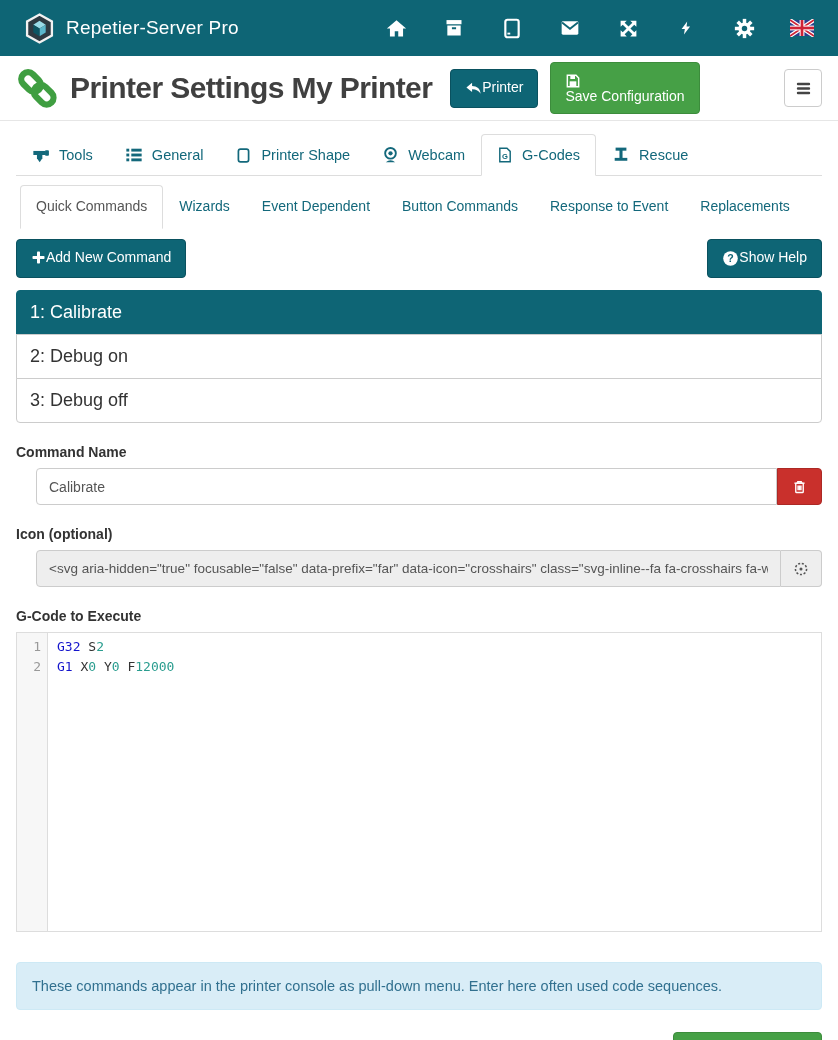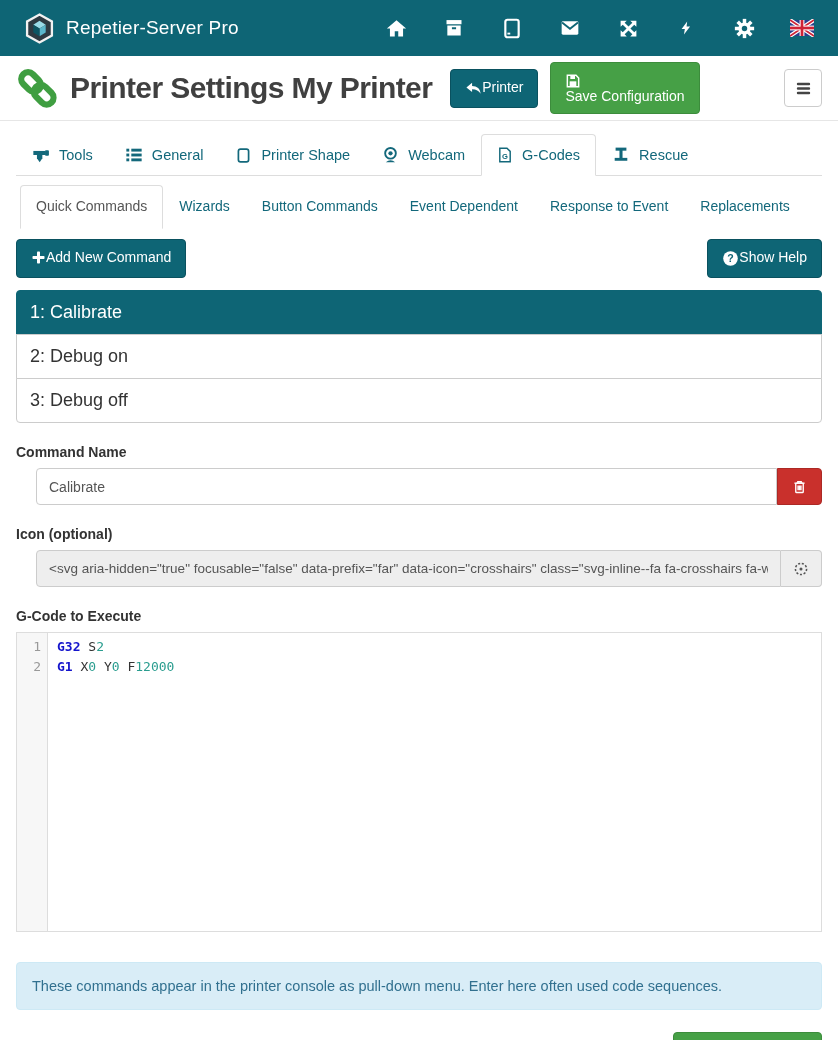--- a/index.html
+++ b/index.html
@@ -78,21 +78,21 @@
   }
   
   .editor { display:flex; border:1px solid #ddd; height:300px; margin-top:5px; background:#fff; }
   .gutter {
     width:31px; background:#f7f7f7; border-right:1px solid #ddd; color:#999;
     font-family:"DejaVu Sans Mono", monospace; font-size:13px; text-align:right;
     padding:4px 6px 0 0; flex-shrink:0;
   }
   .gutter div, .codearea div { height:20px; line-height:20px; }
   .codearea { flex:1; font-family:"DejaVu Sans Mono", monospace; font-size:13px; padding:4px 0 0 9px; white-space:pre; cursor:text; }
-  .tok-cmd { color:#1515cc; font-weight:bold; }
+  .tok-cmd { color:#1515cc; font-weight:normal; }
   .tok-param { color:#333; }
   .tok-num { color:#2a9d8f; }
   
   .info-box {
     margin-top:30px; background:#d9edf7; border:1px solid #cde9f5; border-radius:4px;
     padding:15px; color:#31708f; font-size:14.5px;
   }
   .footer-row { display:flex; justify-content:flex-end; margin-top:22px; }
   svg { display:block; }
 </style>
@@ -253,22 +253,22 @@
         <rect x="8.3" y="4" width="3.4" height="9.5"></rect>
         <rect x="3" y="13.2" width="14" height="3.2"></rect>
       </svg>
       <span>Rescue</span>
     </li>
   </ul>
 
   <ul class="subtabs">
     <li class="subtab active">Quick Commands</li>
     <li class="subtab">Wizards</li>
+    <li class="subtab">Event Dependent</li>
     <li class="subtab">Button Commands</li>
-    <li class="subtab">Event Dependent</li>
     <li class="subtab">Response to Event</li>
     <li class="subtab">Replacements</li>
   </ul>
 
   <div class="toolbar">
     <button class="btn btn-teal">
       <svg viewBox="0 0 20 20" width="15" height="15" fill="#fff">
         <rect x="8" y="2" width="4" height="16" rx="1"></rect>
         <rect x="2" y="8" width="16" height="4" rx="1"></rect>
       </svg>

